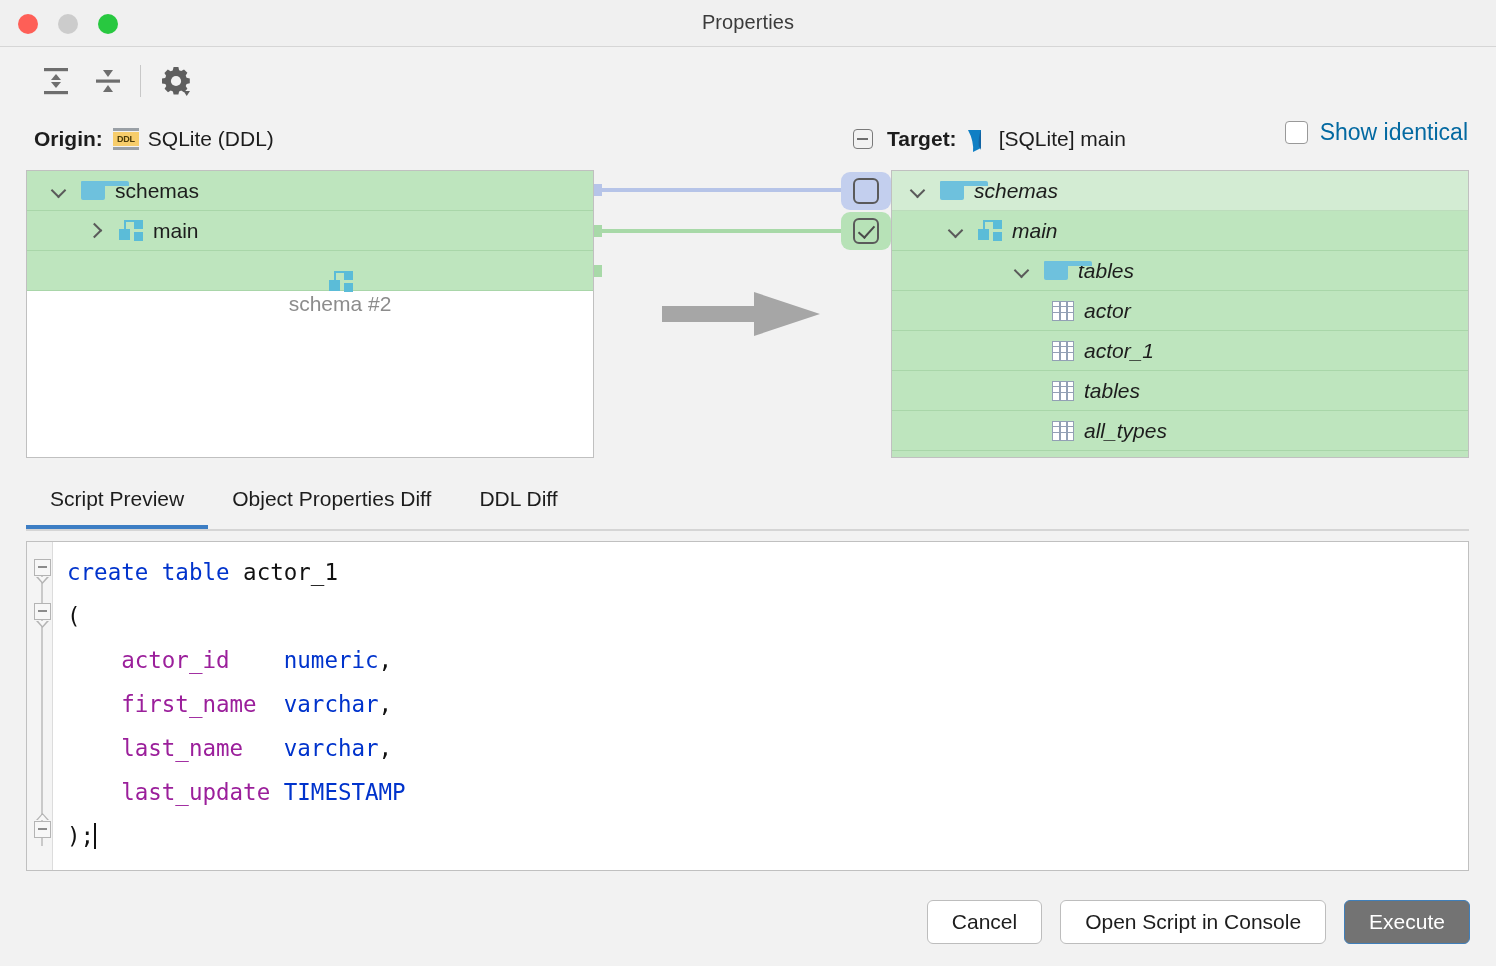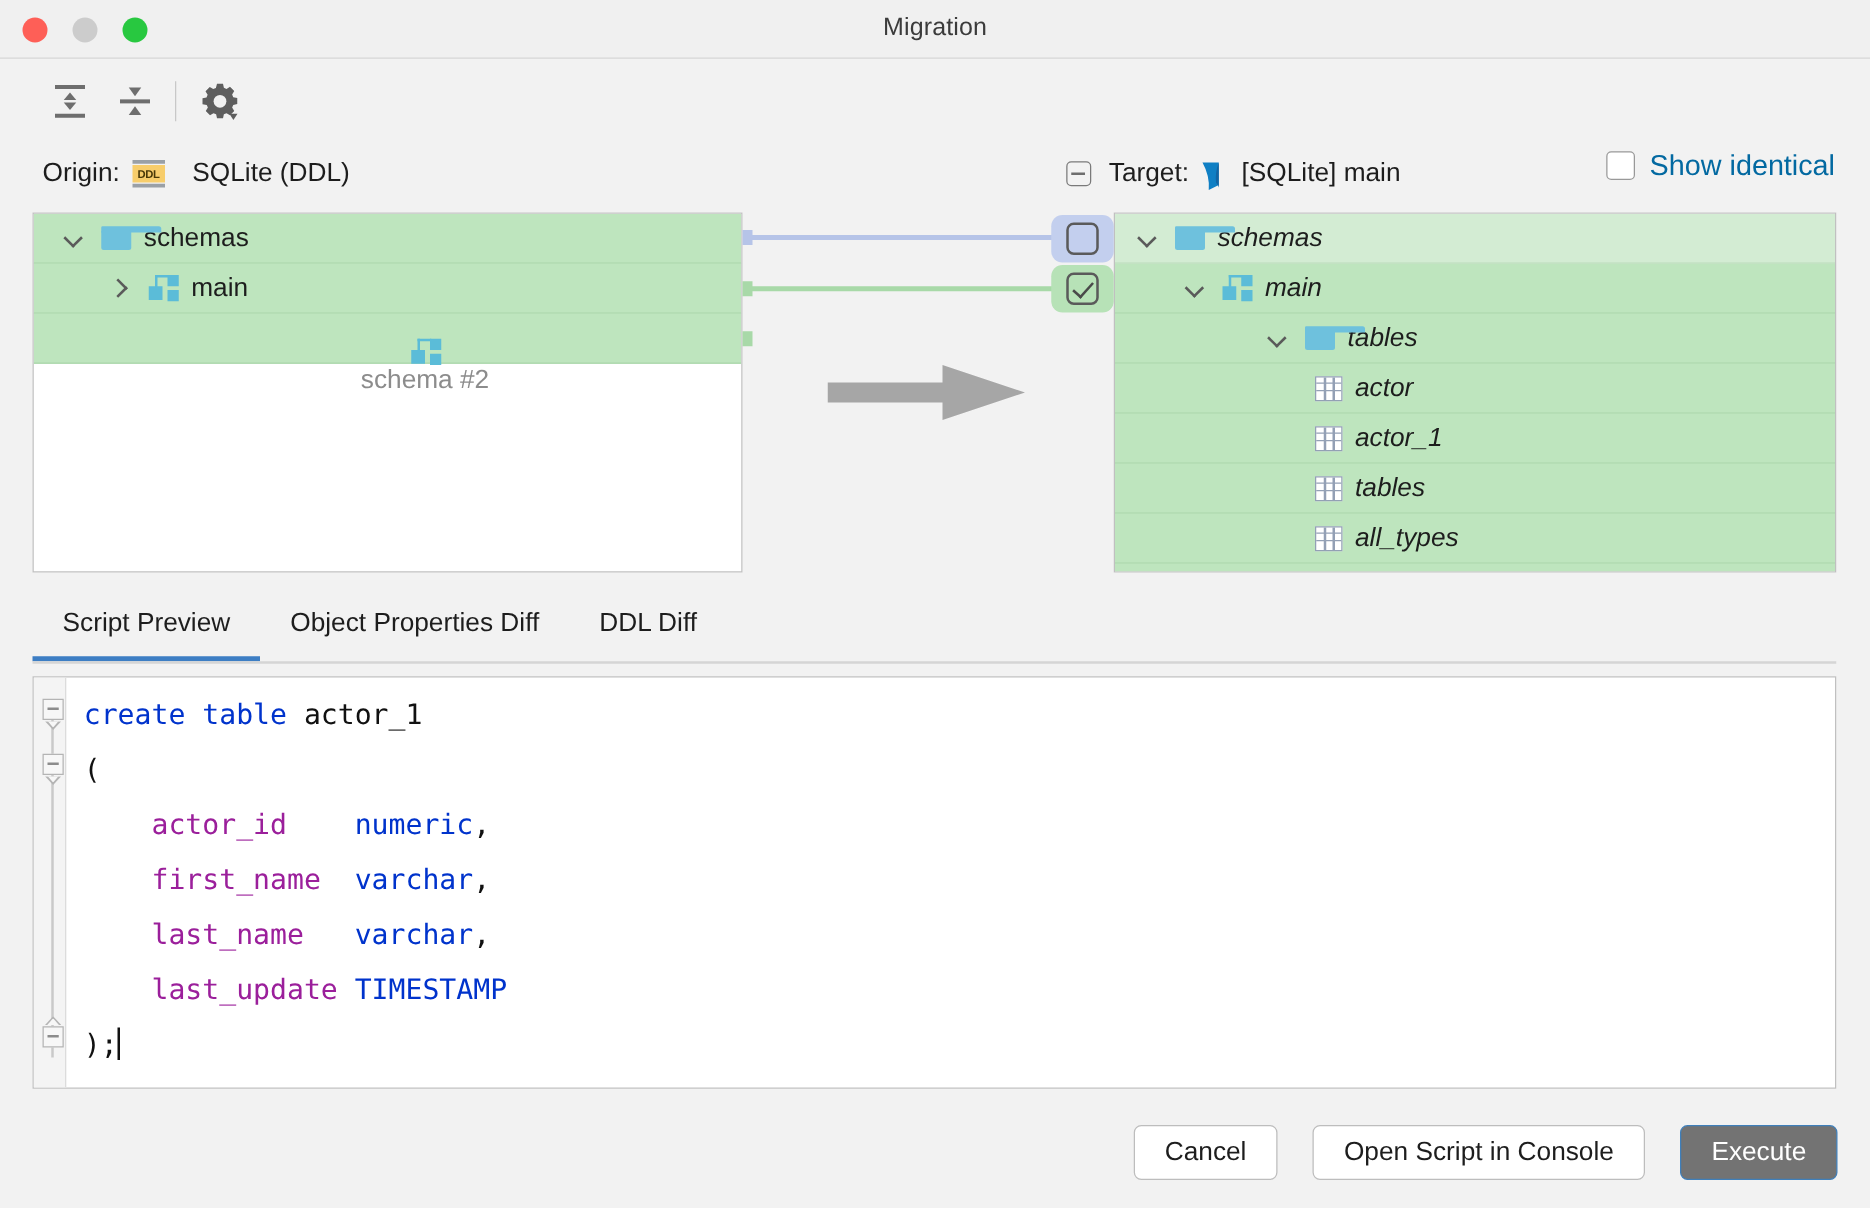--- a/index.html
+++ b/index.html
@@ -92,27 +92,27 @@
     position: absolute;
     top: 127px;
     display: flex;
     align-items: center;
     font-size: 21px;
     color: #1d1d1d;
     white-space: nowrap;
   }
   #origin-label { left: 34px; }
   #target-label { left: 853px; }
-  .side-label .cap { margin-right: 10px; }
+  .side-label .cap { margin-right: 10px; font-weight: bold; }
 
   
   #ddl-badge {
     position: relative;
     width: 26px; height: 22px;
-    margin-right: 22px;
+    margin-right: 9px;
   }
   #ddl-badge .bar {
     position: absolute; left: 0;
     width: 26px; height: 3px;
     background: #9aa0a6;
   }
   #ddl-badge .bar.top { top: 0; }
   #ddl-badge .bar.bot { bottom: 0; }
   #ddl-badge .chip {
     position: absolute;
@@ -416,21 +416,21 @@
     background: #111111;
     vertical-align: -5px;
   }
 
   
   #footer {
     position: absolute;
     right: 26px; bottom: 22px;
     display: flex;
     align-items: center;
-    gap: 28px;
+    gap: 18px;
   }
   .btn {
     font-size: 21px;
     height: 44px;
     border-radius: 6px;
     box-sizing: border-box;
     display: flex;
     align-items: center;
     justify-content: center;
     cursor: pointer;
@@ -447,21 +447,21 @@
     color: #ffffff;
   }
 </style>
 </head>
 <body>
 
 <div id="titlebar">
   <div class="traffic" id="tl-close"></div>
   <div class="traffic" id="tl-min"></div>
   <div class="traffic" id="tl-max"></div>
-  <div id="window-title">Migration</div>
+  <div id="window-title">Properties</div>
 </div>
 
 <div id="toolbar">
   <div class="tb-btn" id="btn-expand-all">
     <svg width="40" height="40" viewBox="0 0 40 40">
       <rect x="8" y="7" width="24" height="3.2" fill="#6e6e6e"></rect>
       <rect x="8" y="30" width="24" height="3.2" fill="#6e6e6e"></rect>
       <path d="M20 13 L25 19 L15 19 Z" fill="#6e6e6e"></path>
       <path d="M20 27 L25 21 L15 21 Z" fill="#6e6e6e"></path>
     </svg>

